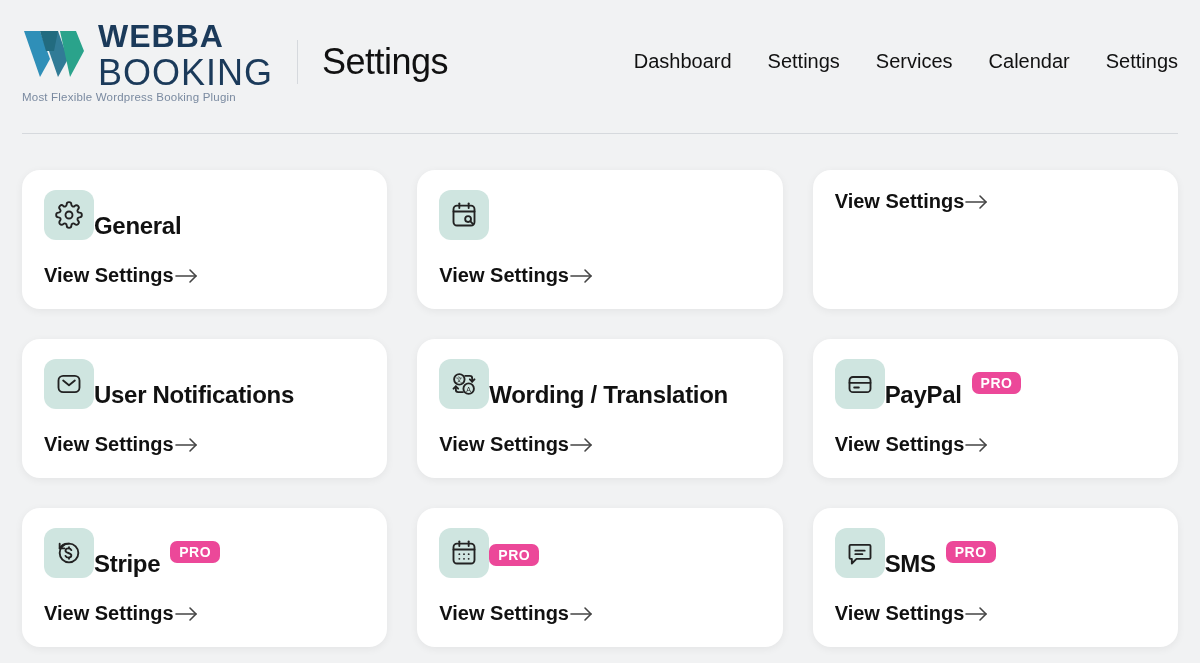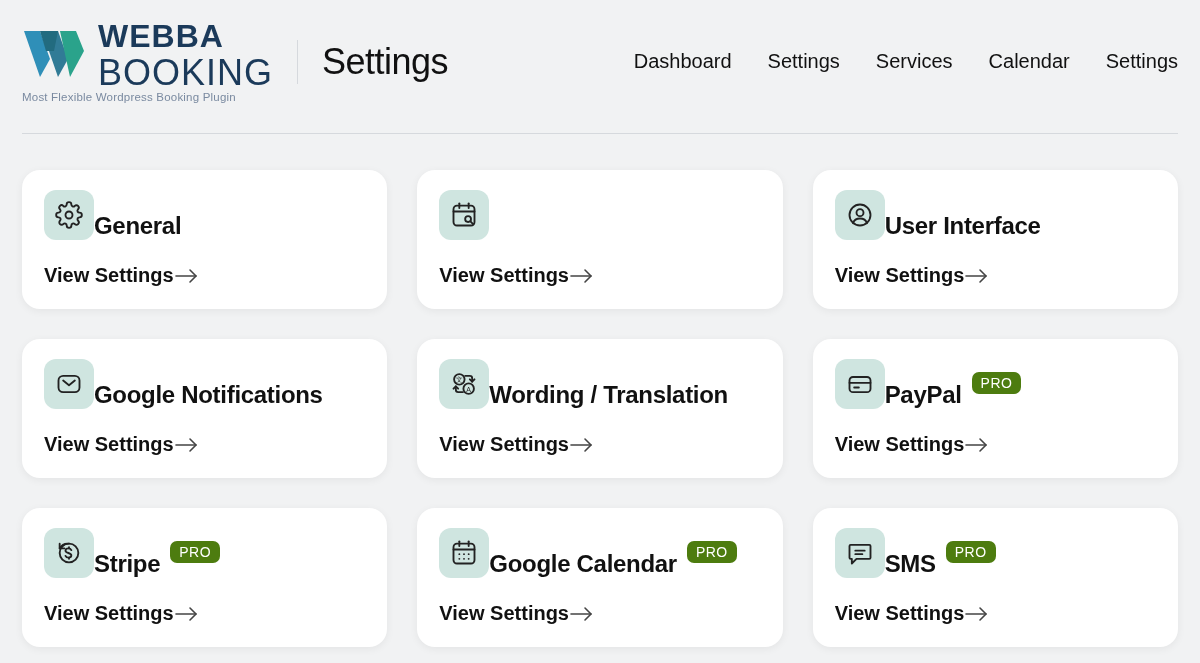--- a/index.html
+++ b/index.html
@@ -119,24 +119,24 @@
     gap: 10px;
     position: relative;
   }
   .card-title {
     font-size: 24px;
     font-weight: 600;
     color: #111;
     letter-spacing: -0.3px;
   }
   .pro-badge {
-    background: #4d7c0f;
+    background: #ec4899;
     color: #fff;
     font-size: 14px;
-    font-weight: 400;
+    font-weight: 700;
     padding: 3px 9px;
     border-radius: 7px;
     position: relative;
     top: -12px;
     letter-spacing: 0.5px;
   }
   .view-link {
     display: flex;
     align-items: center;
     gap: 0;
@@ -235,53 +235,41 @@
         <span class="arrow">
           <svg width="26" height="16" viewBox="0 0 26 16" fill="none" stroke="#444" stroke-width="1.6" stroke-linecap="round" stroke-linejoin="round">
               <line x1="2" y1="8" x2="22" y2="8"></line>
               <polyline points="16,2 22,8 16,14"></polyline>
             </svg>
         </span>
       </div>
     </div>
 
     <div class="card">
-      <div class="card-top">
-        <div class="icon-box">
-          <svg width="28" height="28" viewBox="0 0 24 24" fill="none" stroke="#222" stroke-width="1.6" stroke-linecap="round" stroke-linejoin="round">
-            <circle cx="12" cy="12" r="9"></circle>
-            <circle cx="12" cy="10" r="3"></circle>
-            <path d="M6 19c1-3 4-4 6-4s5 1 6 4"></path>
-          </svg>
-        </div>
-        <div class="card-title-wrap">
-          <span class="card-title">User Interface</span>
-        </div>
-      </div>
       <div class="view-link">
         <span>View Settings</span>
         <span class="arrow">
           <svg width="26" height="16" viewBox="0 0 26 16" fill="none" stroke="#444" stroke-width="1.6" stroke-linecap="round" stroke-linejoin="round">
               <line x1="2" y1="8" x2="22" y2="8"></line>
               <polyline points="16,2 22,8 16,14"></polyline>
             </svg>
         </span>
       </div>
     </div>
 
     <div class="card">
       <div class="card-top">
         <div class="icon-box">
           <svg width="28" height="28" viewBox="0 0 24 24" fill="none" stroke="#222" stroke-width="1.6" stroke-linecap="round" stroke-linejoin="round">
             <rect x="3" y="5" width="18" height="14" rx="4"></rect>
             <polyline points="7,9 12,13 17,9"></polyline>
           </svg>
         </div>
         <div class="card-title-wrap">
-          <span class="card-title">Google Notifications</span>
+          <span class="card-title">User Notifications</span>
         </div>
       </div>
       <div class="view-link">
         <span>View Settings</span>
         <span class="arrow">
           <svg width="26" height="16" viewBox="0 0 26 16" fill="none" stroke="#444" stroke-width="1.6" stroke-linecap="round" stroke-linejoin="round">
               <line x1="2" y1="8" x2="22" y2="8"></line>
               <polyline points="16,2 22,8 16,14"></polyline>
             </svg>
         </span>
@@ -380,21 +368,20 @@
             <line x1="16" y1="2" x2="16" y2="6"></line>
             <line x1="8" y1="13" x2="8" y2="13"></line>
             <line x1="12" y1="13" x2="12" y2="13"></line>
             <line x1="16" y1="13" x2="16" y2="13"></line>
             <line x1="8" y1="17" x2="8" y2="17"></line>
             <line x1="12" y1="17" x2="12" y2="17"></line>
             <line x1="16" y1="17" x2="16" y2="17"></line>
           </svg>
         </div>
         <div class="card-title-wrap">
-          <span class="card-title">Google Calendar</span>
           <span class="pro-badge">PRO</span>
         </div>
       </div>
       <div class="view-link">
         <span>View Settings</span>
         <span class="arrow">
           <svg width="26" height="16" viewBox="0 0 26 16" fill="none" stroke="#444" stroke-width="1.6" stroke-linecap="round" stroke-linejoin="round">
               <line x1="2" y1="8" x2="22" y2="8"></line>
               <polyline points="16,2 22,8 16,14"></polyline>
             </svg>

